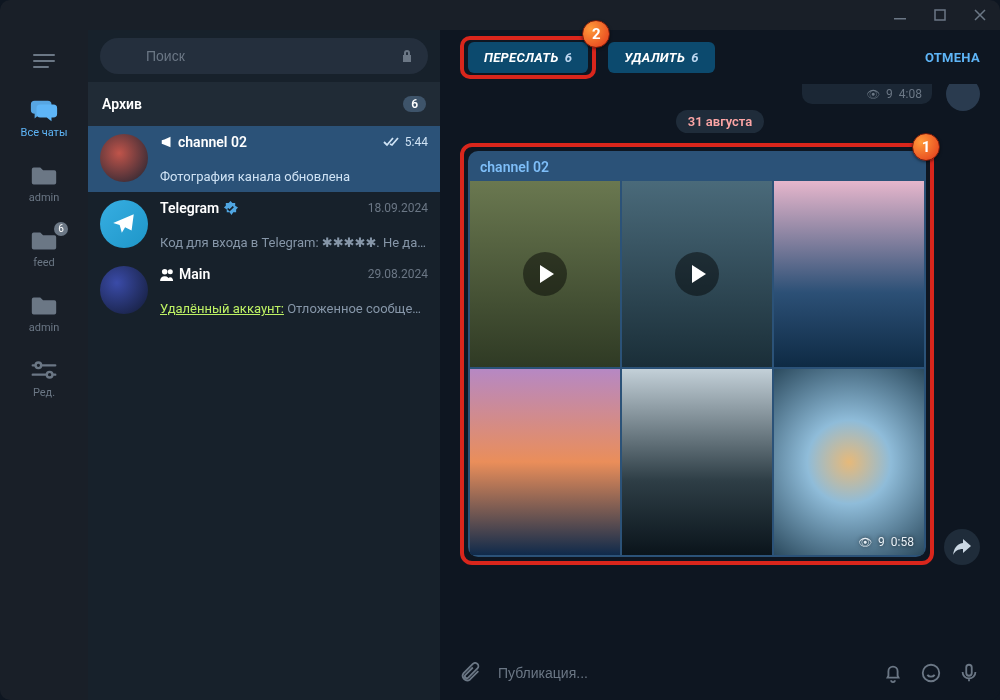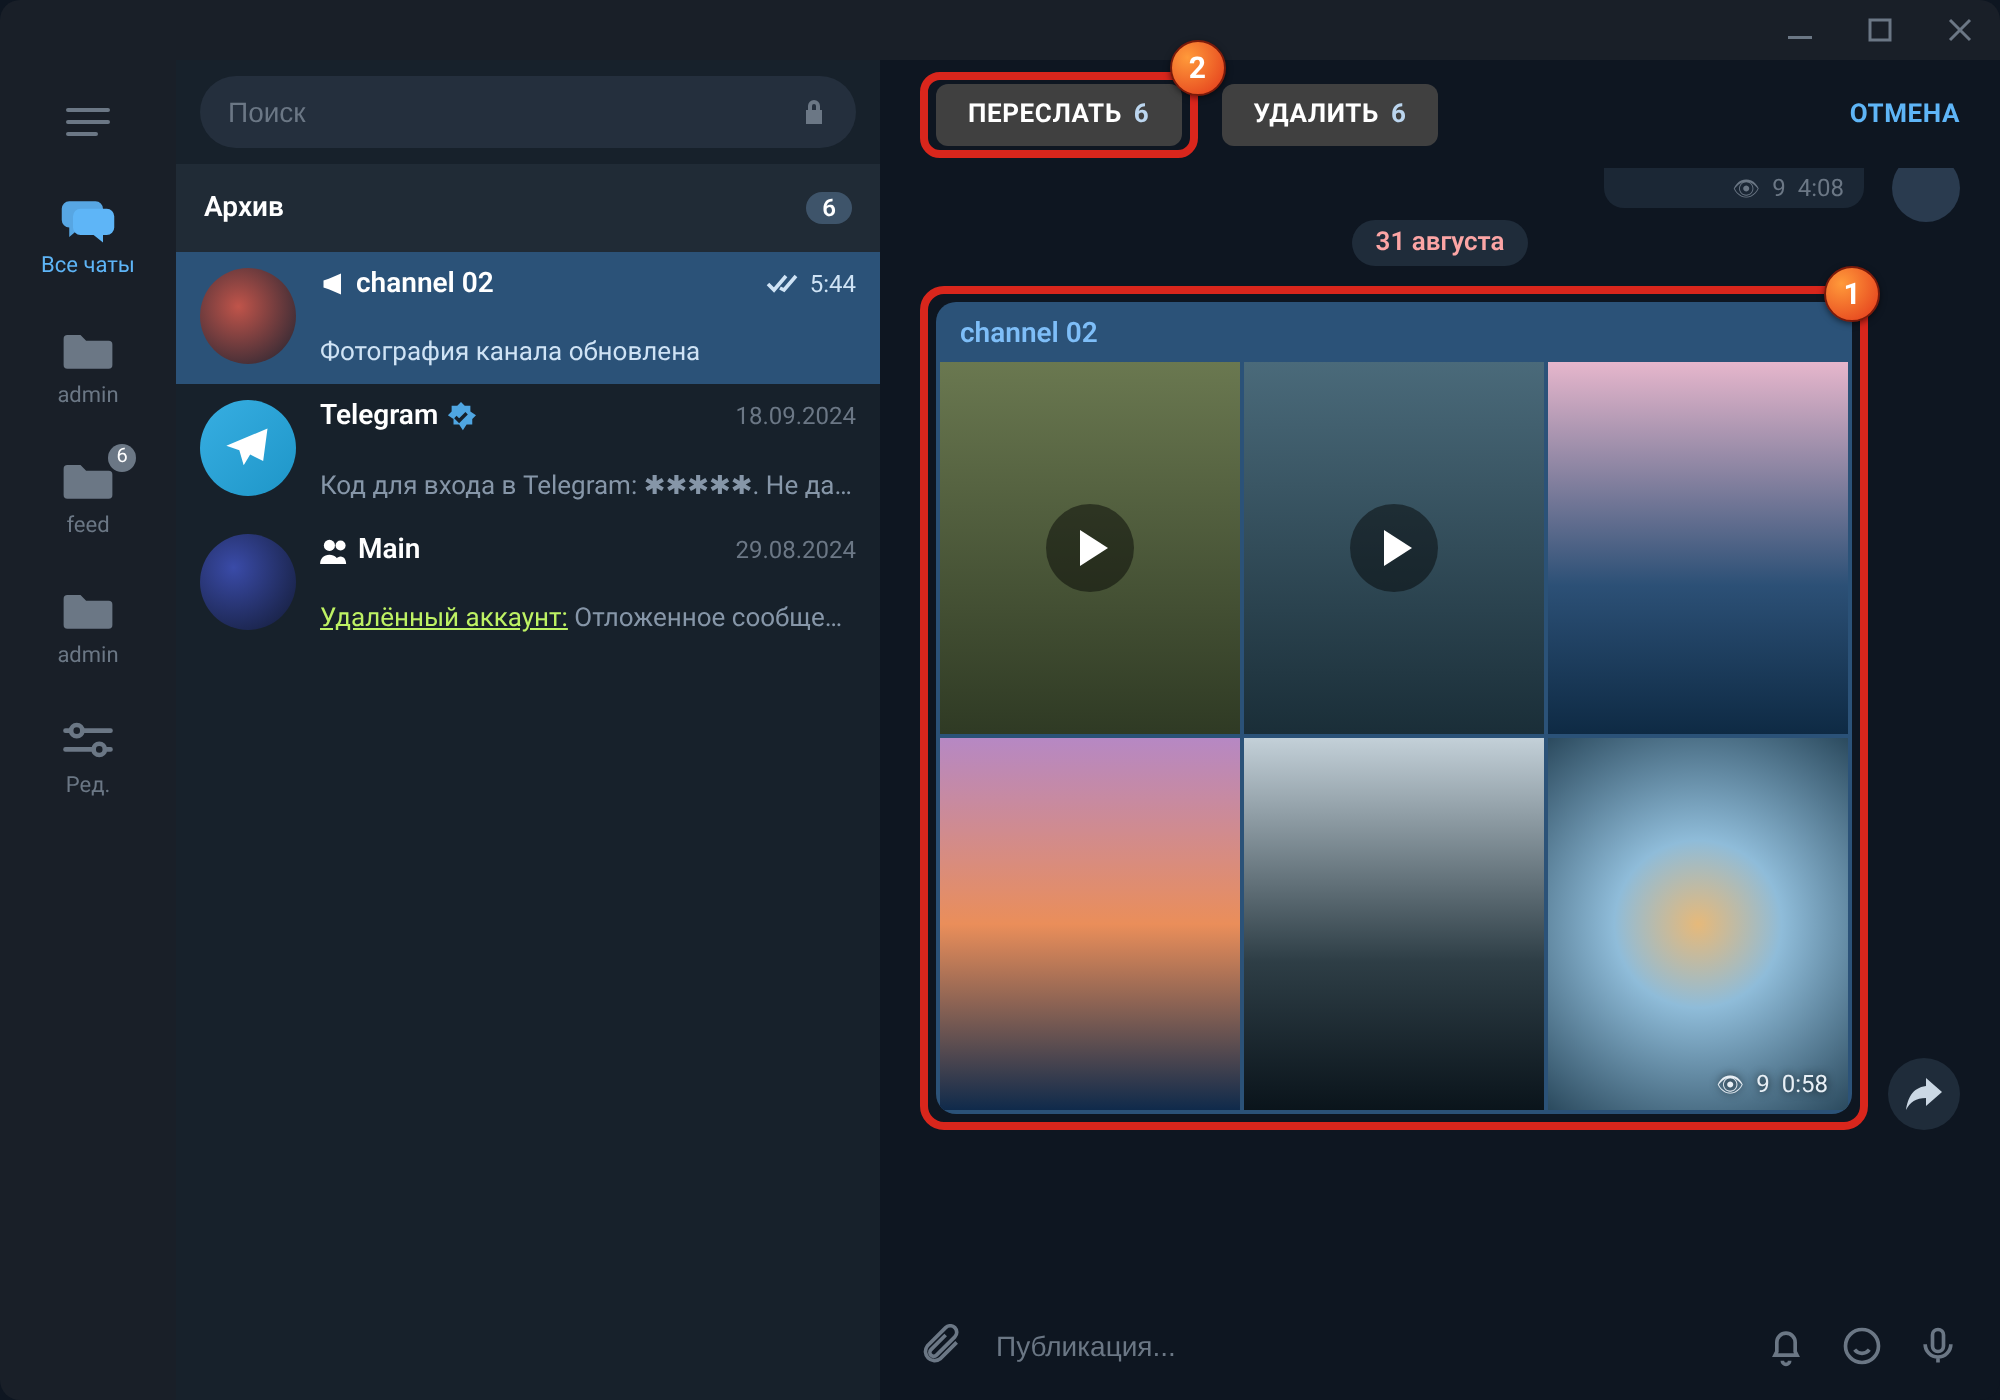--- a/index.html
+++ b/index.html
@@ -74,21 +74,21 @@
     border-radius: 18px;
     height: 36px;
     display: flex;
     align-items: center;
     padding: 0 14px;
     color: #6b7785;
     gap: 10px;
     justify-content: space-between;
   }
   .search input {
-    background: transparent; border: 0; outline: 0; color: #e1e8f0; flex:1; font-size:14px;
+    background: transparent; border: 0; outline: 0; color: #e1e8f0; flex:1; font-size:14px;margin-left:32px;
   }
   .search input::placeholder { color: #6b7785; }
   .archive {
     background: #202b36;
     height: 44px;
     display: flex; align-items: center; justify-content: space-between;
     padding: 0 14px;
     font-size: 14px; font-weight: 600;
     color: #fff;
   }
@@ -113,23 +113,23 @@
   .chat-preview { font-size:13px; color:#8696a8; white-space:nowrap; overflow:hidden; text-overflow:ellipsis; margin-top:19px;}
   .chat-item.selected .chat-preview { color:#cfe3f5; }
   .chat-preview .sender2 { color:#bef264;text-decoration:underline; }
   .conversation {
     flex:1; background:#0e1621; display:flex; flex-direction:column; min-width:0;
   }
   .actionbar {
     height: 54px; display:flex; align-items:center; padding: 0 20px; gap:12px;
   }
   .pill-btn {
-    background:#404040; color:#fff; border-radius:6px; padding:8px 16px;
+    background:#0c4a6e; color:#fff; border-radius:6px; padding:8px 16px;
     font-size:13px; font-weight:700; letter-spacing:0.3px; cursor:pointer;
-    display:flex; align-items:center; gap:6px;
+    display:flex; align-items:center; gap:6px;font-style:italic;
   }
   .pill-btn .n { color:#bcd6ef; }
   .actionbar .spacer { flex:1; }
   .cancel { color:#5eb5f7; font-weight:700; font-size:13px; cursor:pointer; letter-spacing:0.3px;}
   .highlight-forward {
     border: 4px solid #d9261c; border-radius: 10px; padding: 2px 4px; position:relative;
   }
   .callout {
     position:absolute; width:28px; height:28px; border-radius:50%;
     background: radial-gradient(circle at 30% 30%, #ff9a3a, #e2371a);

